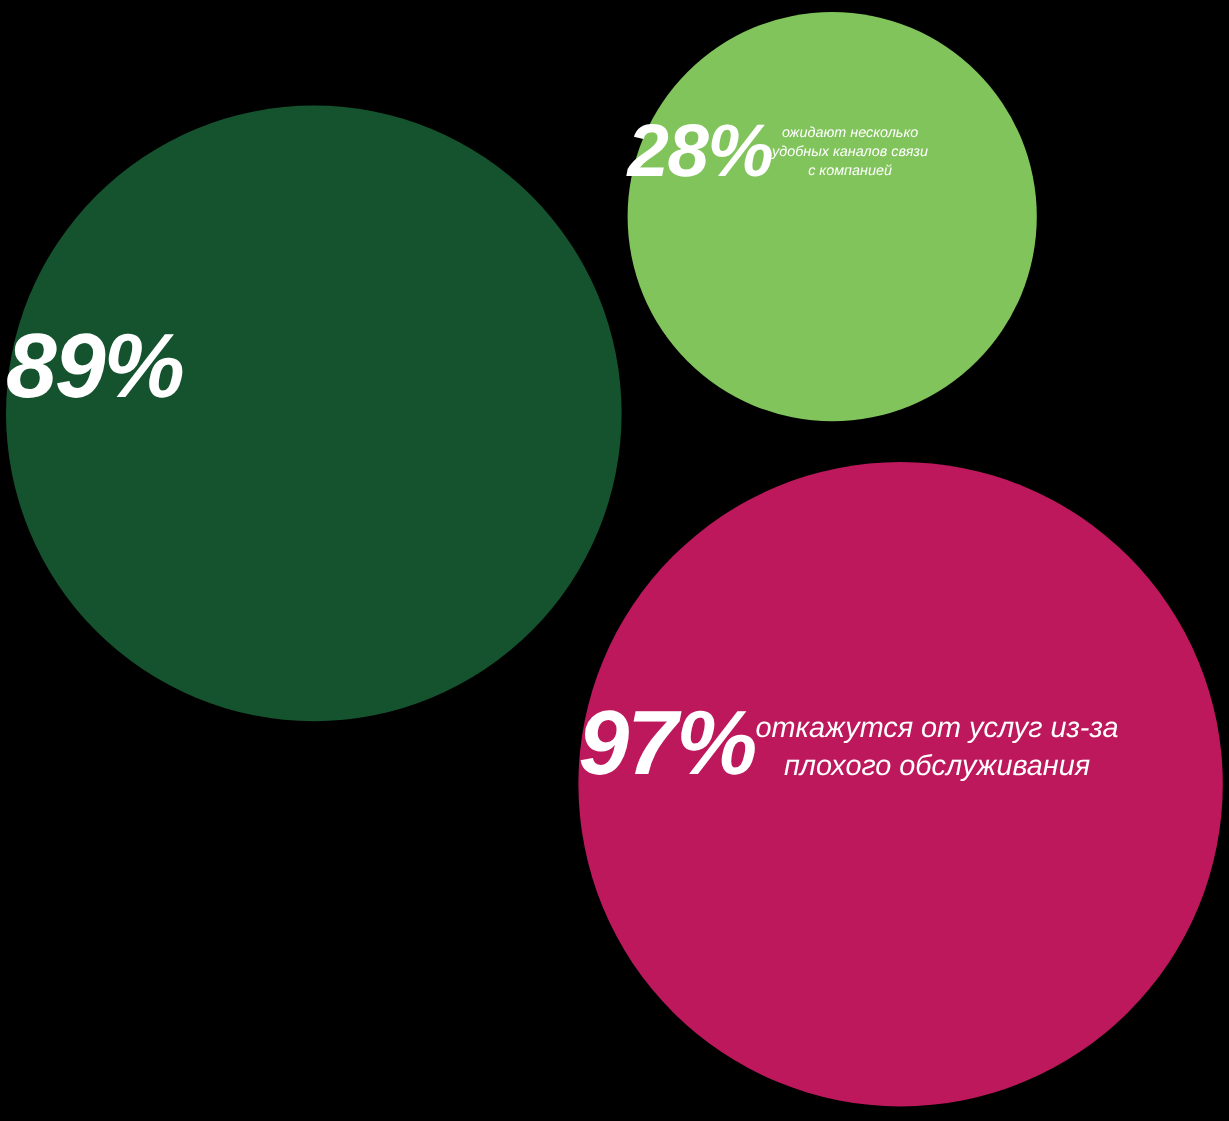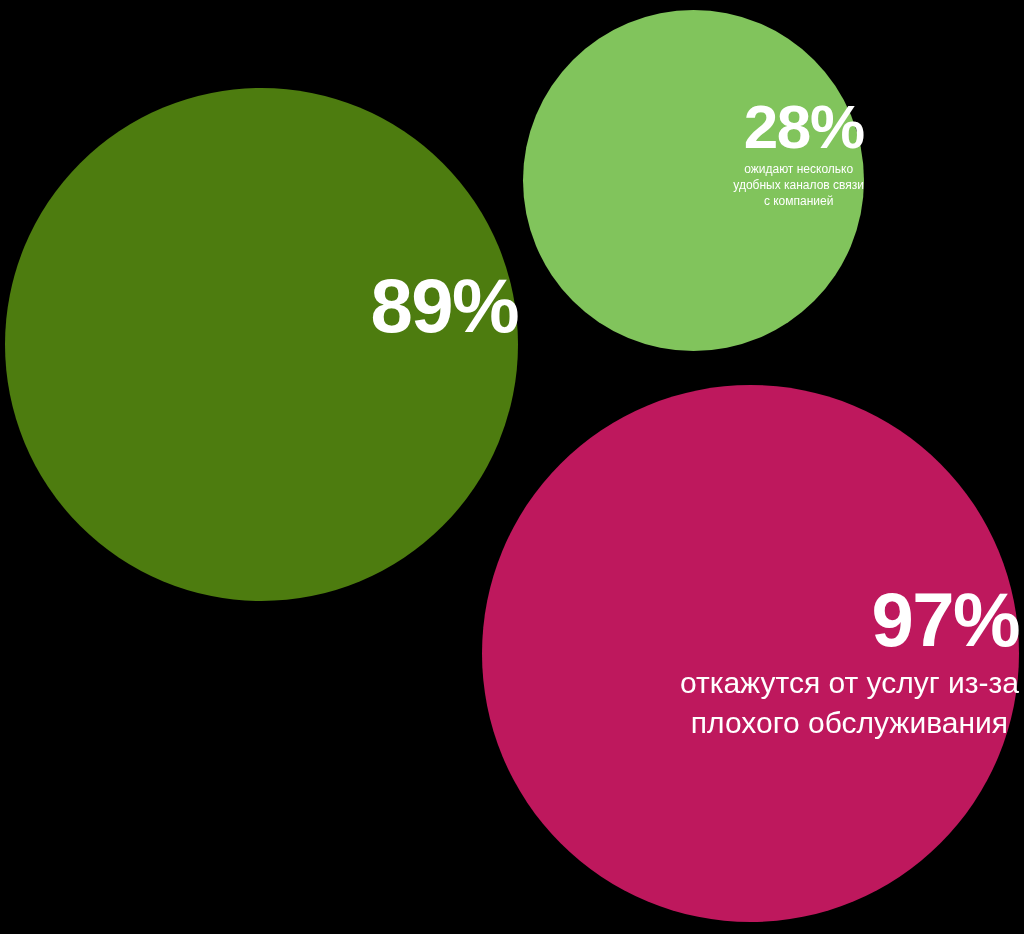--- a/index.html
+++ b/index.html
@@ -26,22 +26,23 @@
     flex-direction: column;
     align-items: center;
     justify-content: flex-start;
     box-sizing: border-box;
     text-align: center;
     color: #ffffff;
   }
   .bubble-inner {
     width: 100%;
     display: flex;
-    flex-direction: column;
-    align-items: flex-end;
+    flex-direction: row;
+    align-items: flex-start;
+    font-style: italic;
   }
   .stat-value {
     font-weight: 700;
     letter-spacing: -0.02em;
     line-height: 0.95;
     color: #ffffff;
     white-space: nowrap;
   }
   .stat-caption {
     font-weight: 400;
@@ -85,36 +86,36 @@
   #bubble-blue {
     left: 482px;
     top: 385px;
     width: 537px;
     height: 537px;
     background: #3bb4f2;
     padding-top: 199px;
   }
   #bubble-blue .stat-value { font-size: 76px; }
   #bubble-blue .stat-caption {
-    font-size: 30px;
+    font-size: 24px;
     line-height: 1.32;
     margin-top: 7px;
   }
 
   
   #bubble-pink  { z-index: 1; }
   #bubble-green { z-index: 2; }
   #bubble-blue  { z-index: 3; }
 </style>
 </head>
 <body style="background: rgb(0, 0, 0);">
 
 <div id="canvas" style="background: rgb(0, 0, 0);">
 
-  <div class="bubble" id="bubble-pink" style="background: #4d7c0f; color: rgb(255, 255, 255);">
+  <div class="bubble" id="bubble-pink" style="background: #14532d; color: rgb(255, 255, 255);">
     <div class="bubble-inner">
       <div class="stat-value">89%</div>
     </div>
   </div>
 
   <div class="bubble" id="bubble-green" style="background: rgb(129, 196, 92); color: rgb(255, 255, 255);">
     <div class="bubble-inner">
       <div class="stat-value">28%</div>
       <div class="stat-caption">ожидают несколько
 удобных каналов связи

